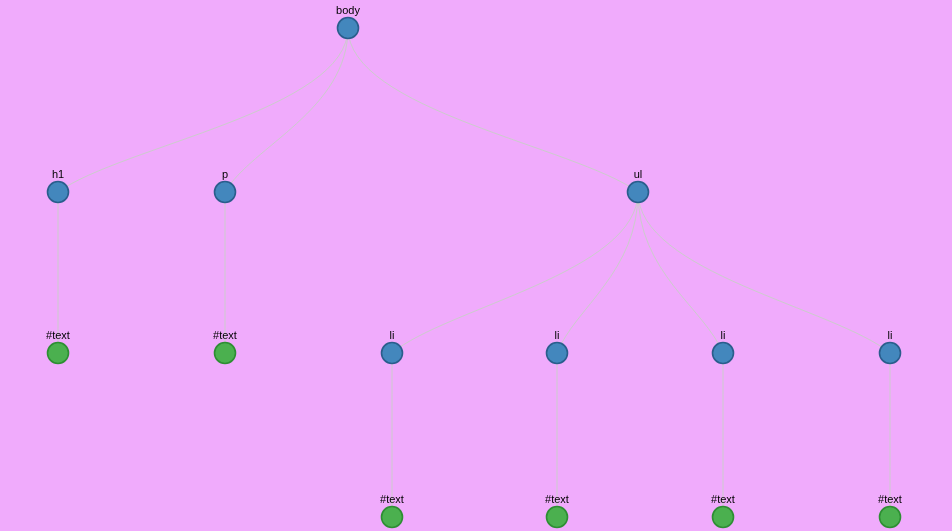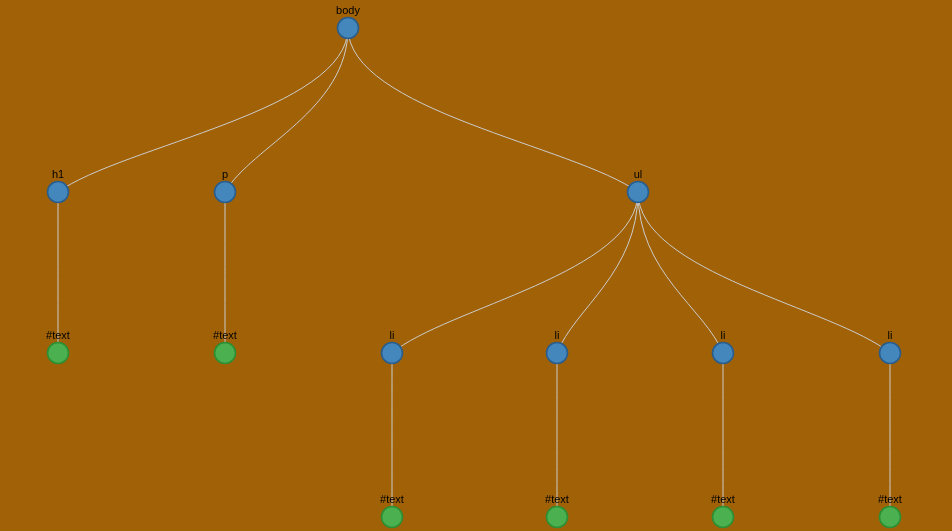--- a/index.html
+++ b/index.html
@@ -9,21 +9,21 @@
     background: #ffffff;
     width: 952px;
     height: 531px;
     overflow: hidden;
     font-family: "Liberation Sans", "DejaVu Sans", sans-serif;
   }
   .canvas-wrap {
     position: relative;
     width: 952px;
     height: 531px;
-    background: #a16207;
+    background: #f0abfc;
   }
   svg.tree-svg {
     display: block;
     width: 952px;
     height: 531px;
   }
   svg.tree-svg text {
     font-family: "Liberation Sans", "DejaVu Sans", sans-serif;
     font-size: 11px;
     fill: #000000;

